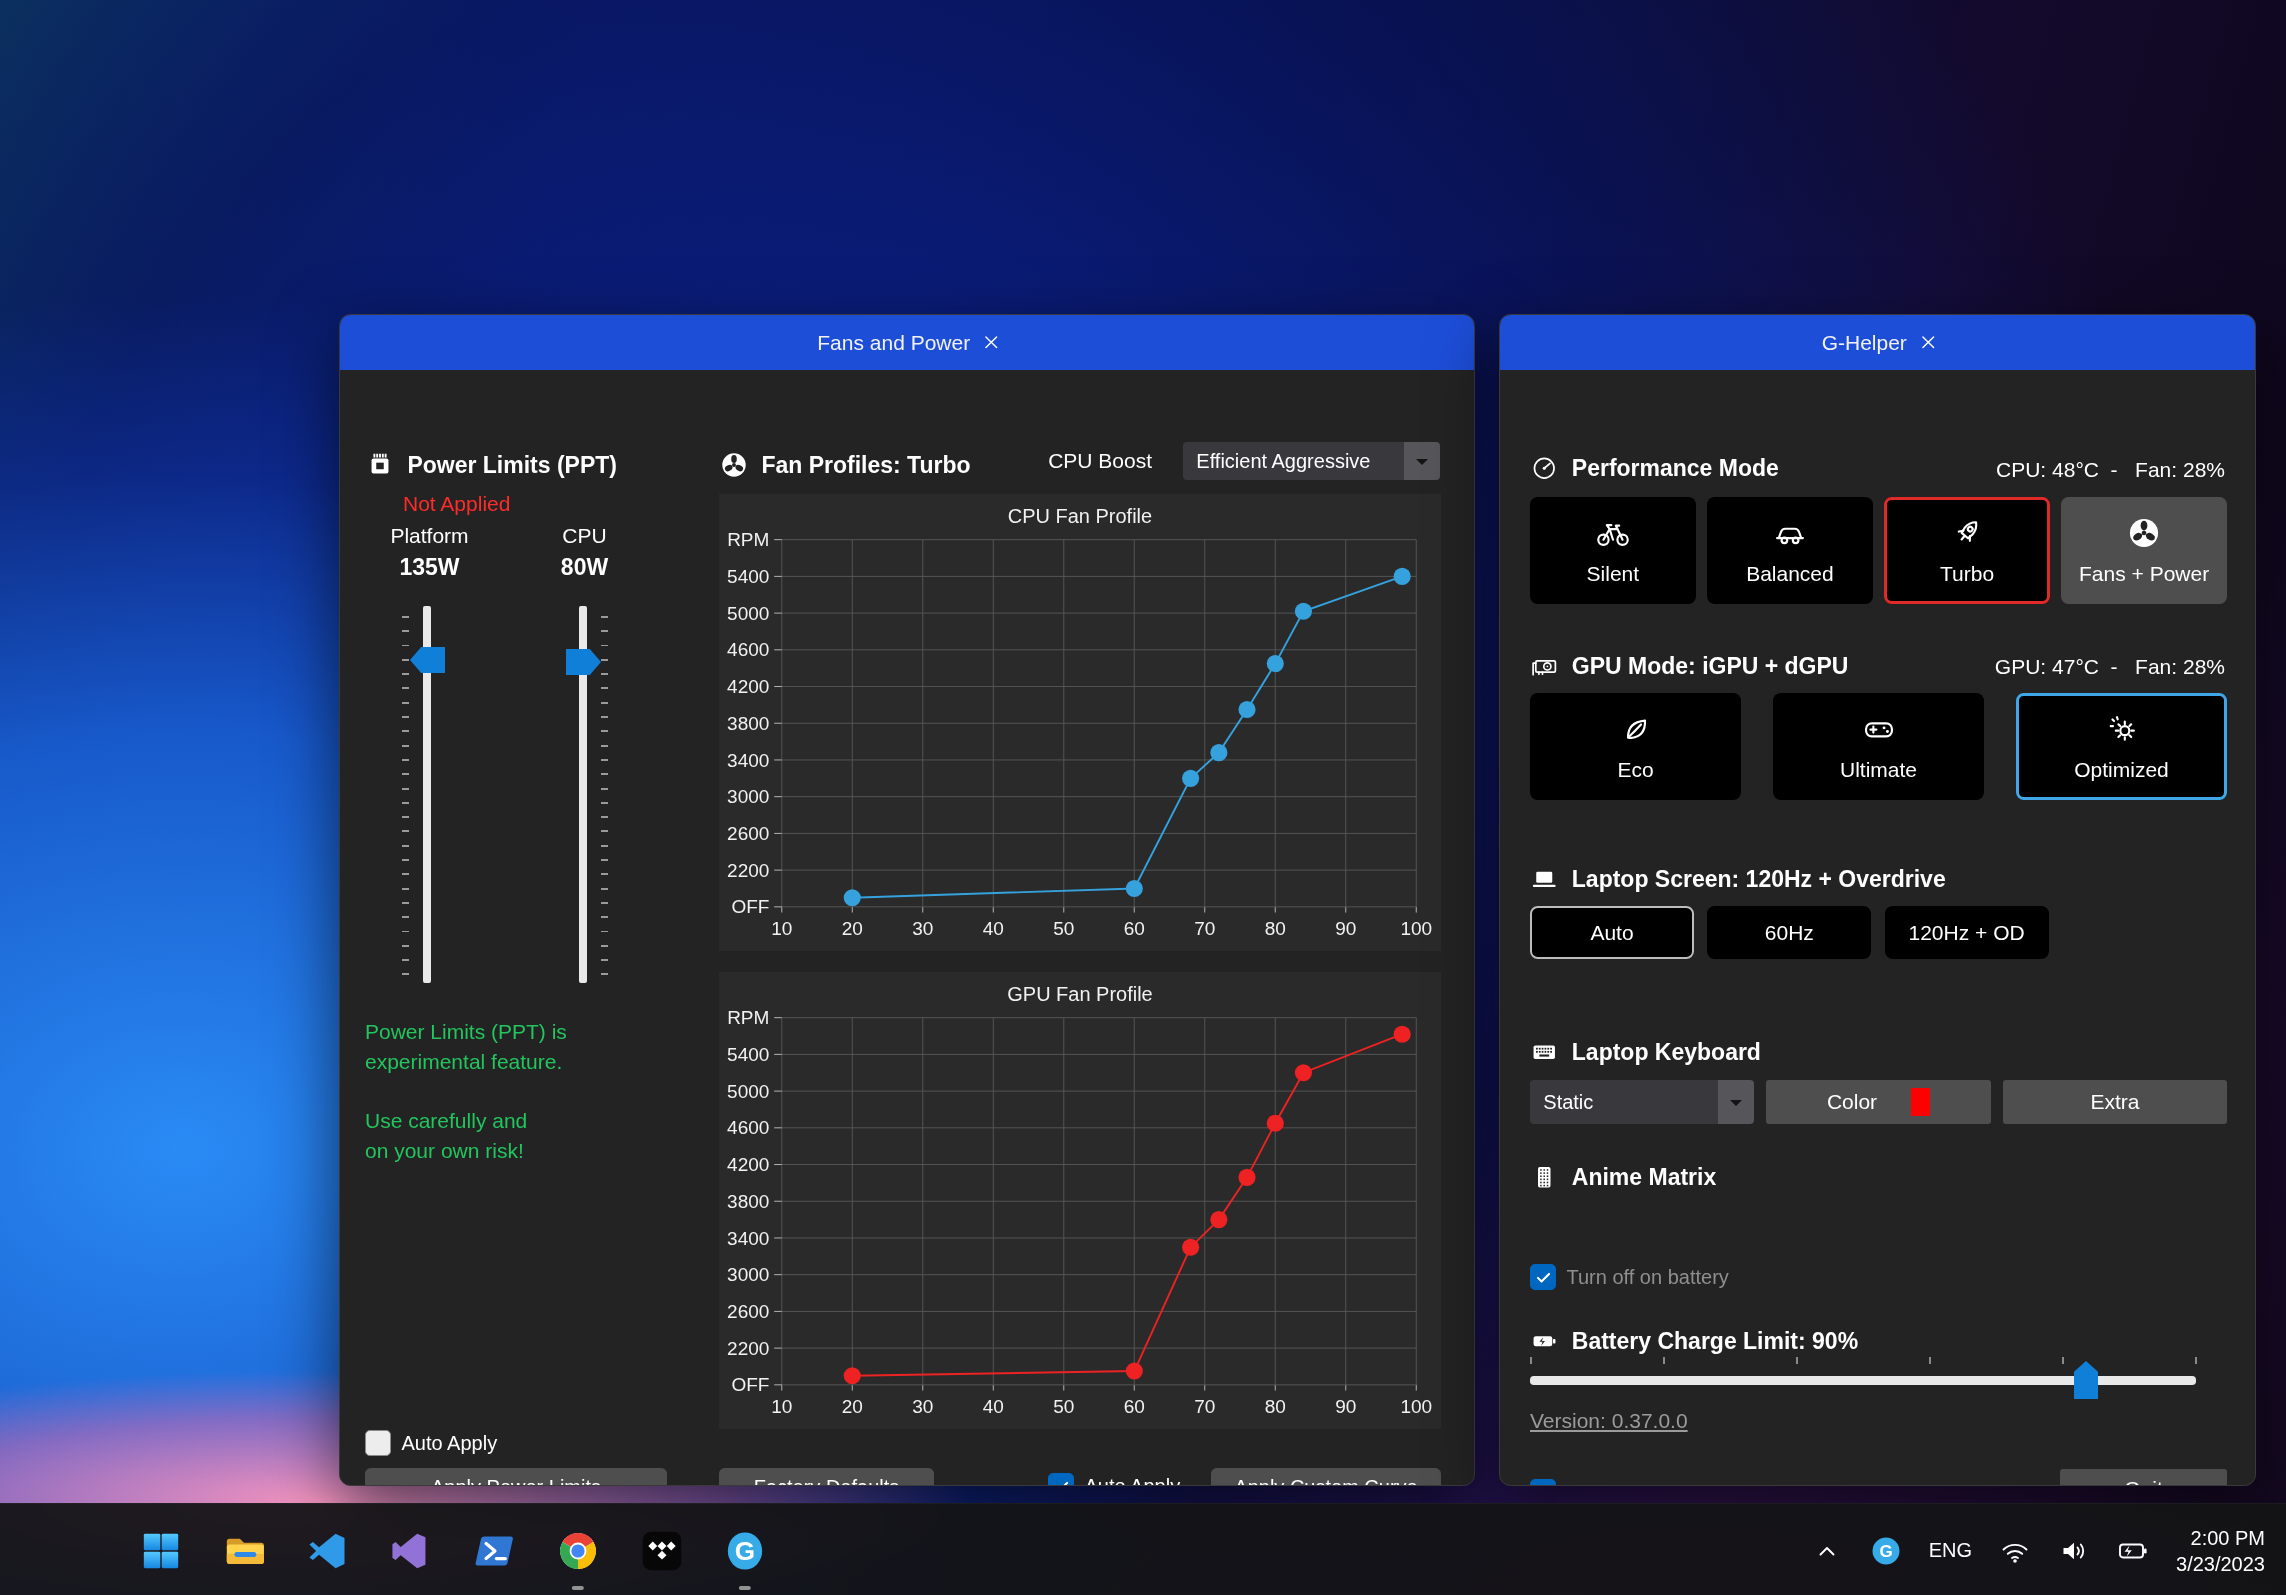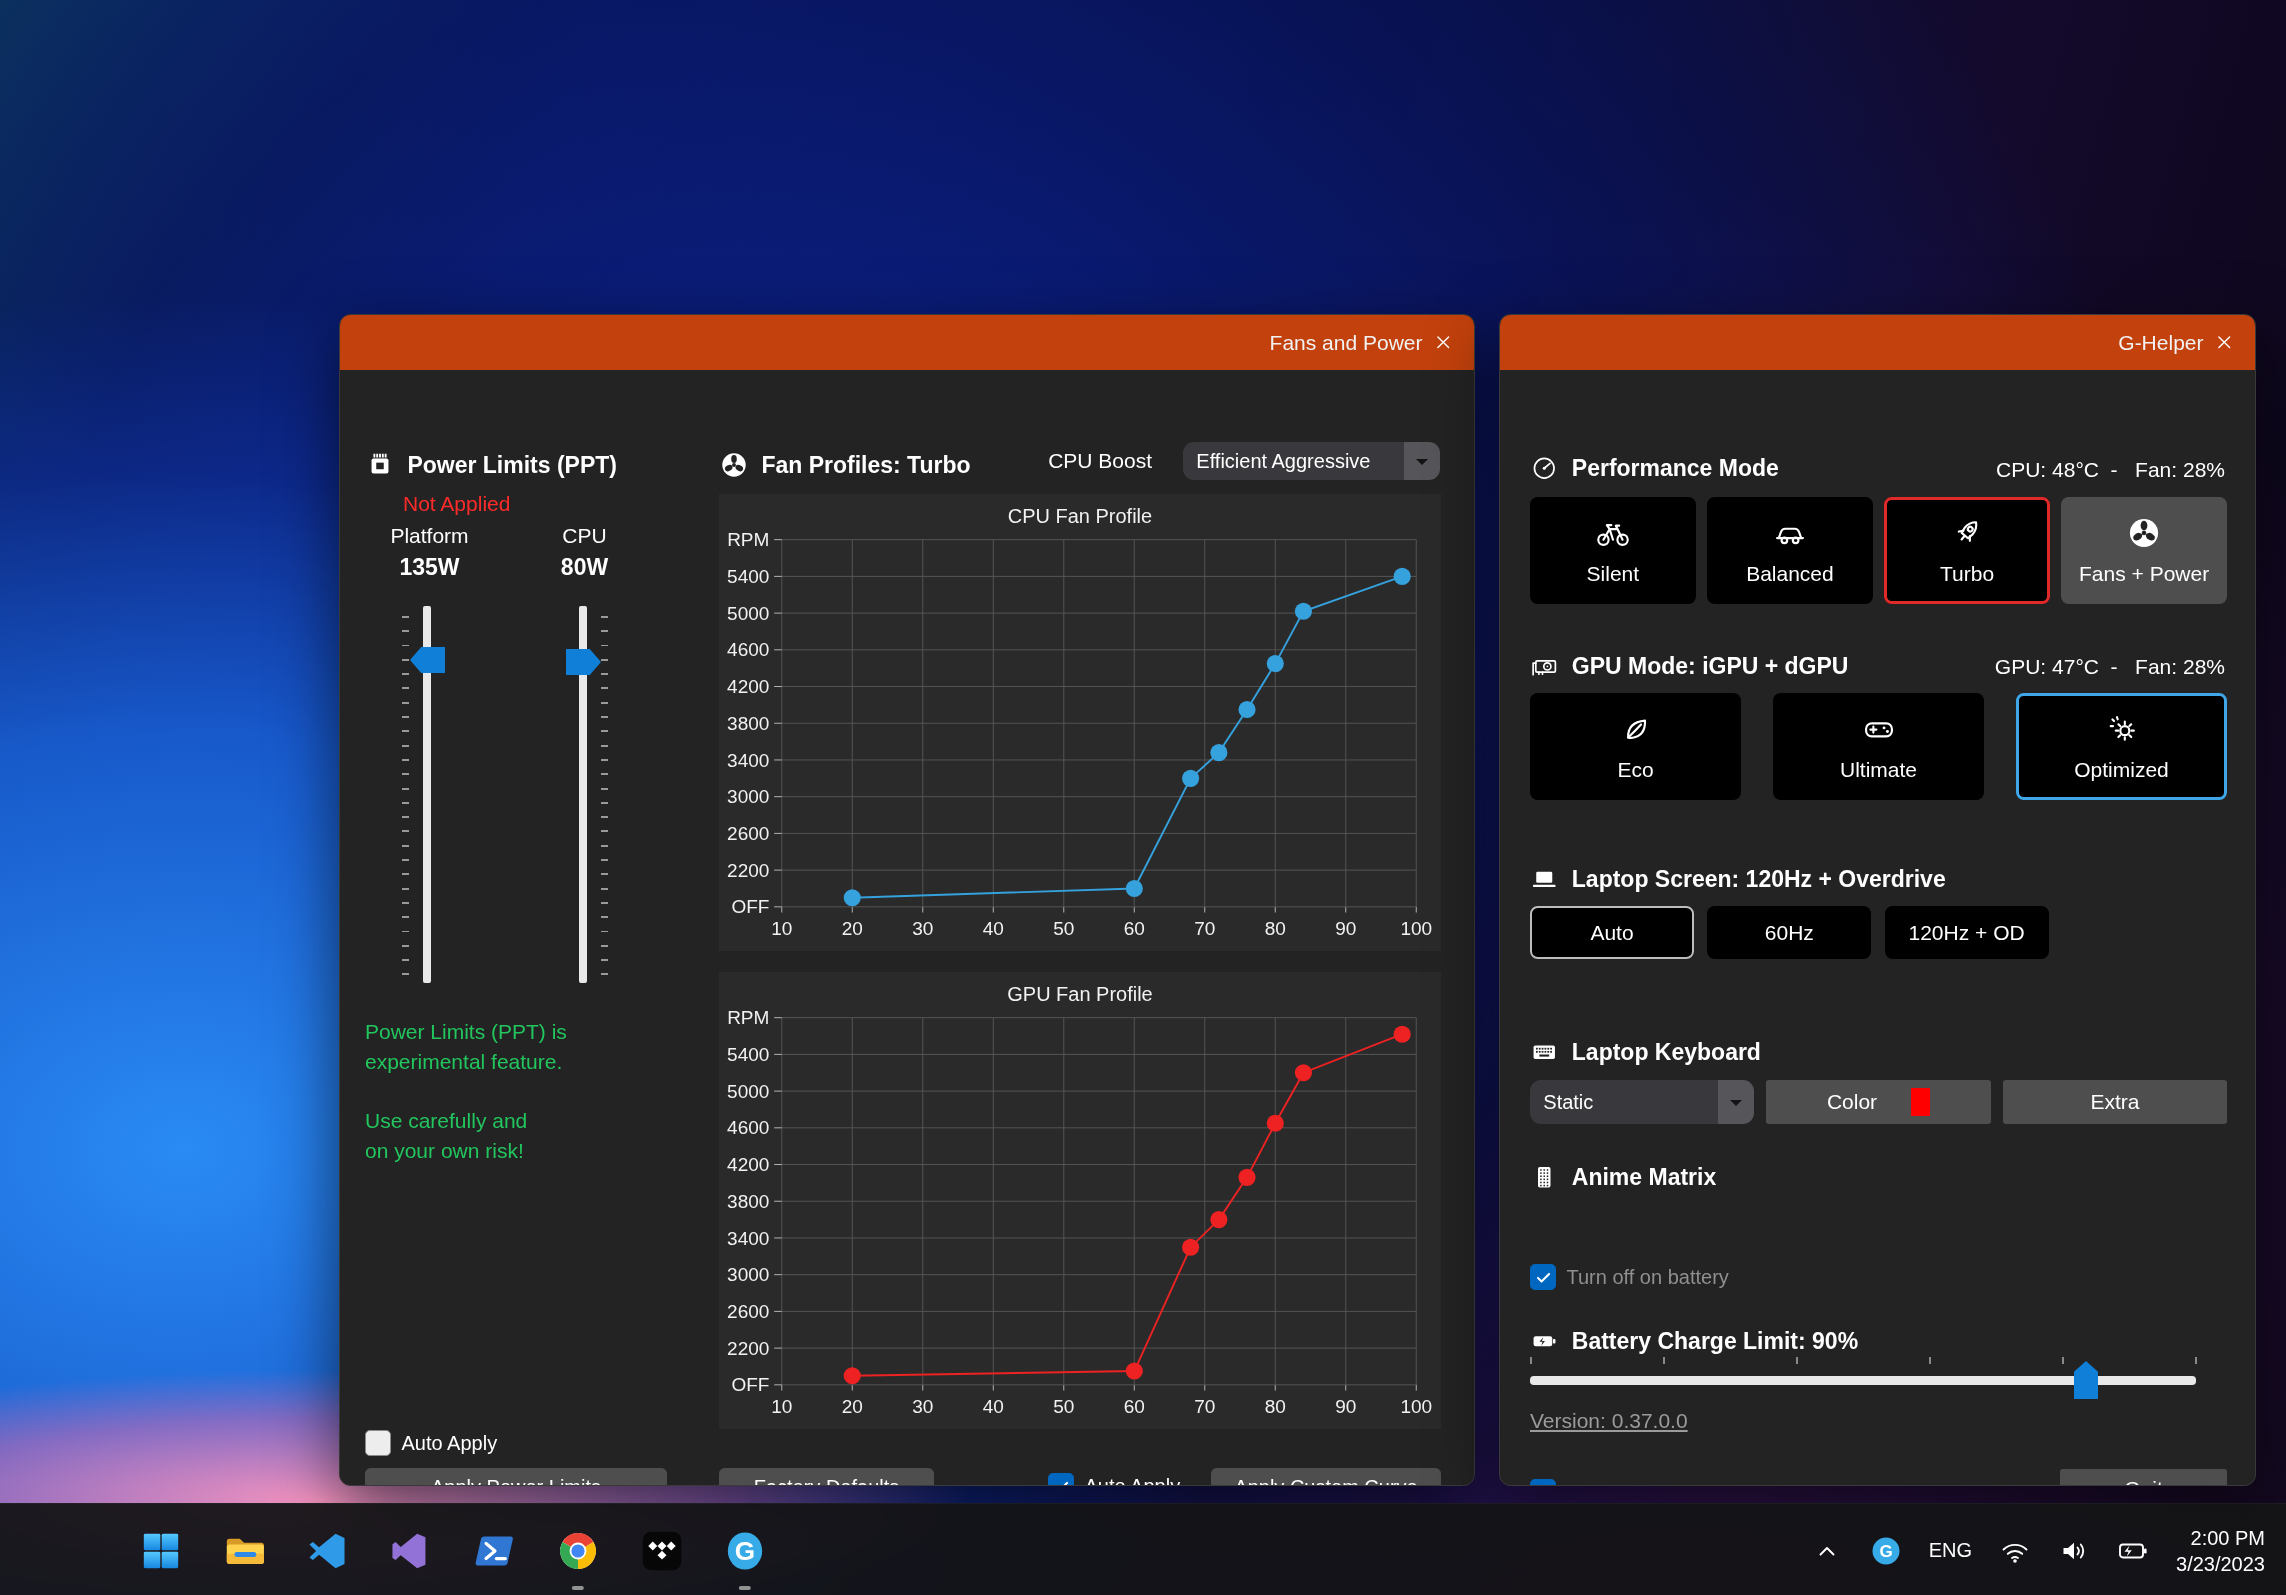--- a/index.html
+++ b/index.html
@@ -13,22 +13,22 @@
       radial-gradient(ellipse 904px 181px at 14% 94%, rgba(255,150,190,.95), rgba(255,110,170,.45) 45%, transparent 72%),
       radial-gradient(ellipse 1427px 1094px at 8% 72%, #2a8bf5 0%, rgba(26,100,220,.85) 38%, rgba(15,50,160,.55) 62%, transparent 78%),
       radial-gradient(ellipse 1617px 1427px at 38% 40%, rgba(12,35,150,.9) 0%, rgba(8,20,95,.75) 50%, transparent 80%),
       radial-gradient(ellipse 1236px 1427px at 72% 75%, rgba(95,35,135,.5), transparent 72%),
       linear-gradient(105deg, #0c3a5e 0%, #0b2070 22%, #071040 48%, #140a2c 75%, #0a0512 100%);
   }
 
   
   .window { position:absolute; background:#232323; border:1px solid #3a3a3a;
             border-radius:11.4px; overflow:hidden; box-shadow:0 23px 67px rgba(0,0,0,.6); }
-  .titlebar { height:55px; background:#c2410c; display:flex; align-items:center;
-              justify-content:flex-end; padding:0 9.5px 0 25px; }
+  .titlebar { height:55px; background:#1d4ed8; display:flex; align-items:center;
+              justify-content:center; padding:0 9.5px 0 25px; }
   .titlebar .title { font-size:21px; color:#f2f2f2; }
   .close-btn { width:42px; height:42px; display:flex; align-items:center; justify-content:center;
                border-radius:5.7px; cursor:default; }
   .close-btn svg { width:28.5px; height:28.5px; }
 
   #fans-window { left:339px; top:314px; width:1136px; height:1172px; }
   #ghelper-window { left:1499px; top:314px; width:757px; height:1172px; }
   .win-body { position:absolute; left:0; top:55px; right:0; bottom:0; }
 
   .icon { display:inline-flex; }
@@ -73,21 +73,21 @@
   #pl-apply { left:25px; top:1098px; width:302px; height:38px; }
   #fp-head { left:379px; top:80px; }
   #fp-factory { left:379px; top:1098px; width:215px; height:38px; }
   #fp-autoapply { left:708px; top:1103px; }
   #fp-customcurve { left:871px; top:1098px; width:230px; height:38px; }
 
   .boost-row { position:absolute; right:34px; top:72px; display:flex; align-items:center; gap:31px; }
   .boost-row .dd { width:257px; }
   .boost-label { font-size:21px; }
 
-  .dd { height:38px; display:flex; border-radius:11px; overflow:hidden; }
+  .dd { height:38px; display:flex; border-radius:4px; overflow:hidden; }
   .dd-value { flex:1; background:#39393d; display:flex; align-items:center; padding:0 13.3px;
               font-size:20px; color:#fff; }
   .dd-arrow { width:36px; background:#55555a; display:flex; align-items:center; justify-content:center; }
   .dd-arrow::after { content:''; border:6.7px solid transparent; border-top-color:#141414; margin-top:7.6px; }
 
   .chart-panel { position:absolute; left:379px; width:722px; height:457px; background:#2a2a2b; }
   #chart-cpu { top:124px; } #chart-gpu { top:602px; }
   .chart-panel svg { position:absolute; inset:0; }
 
   

